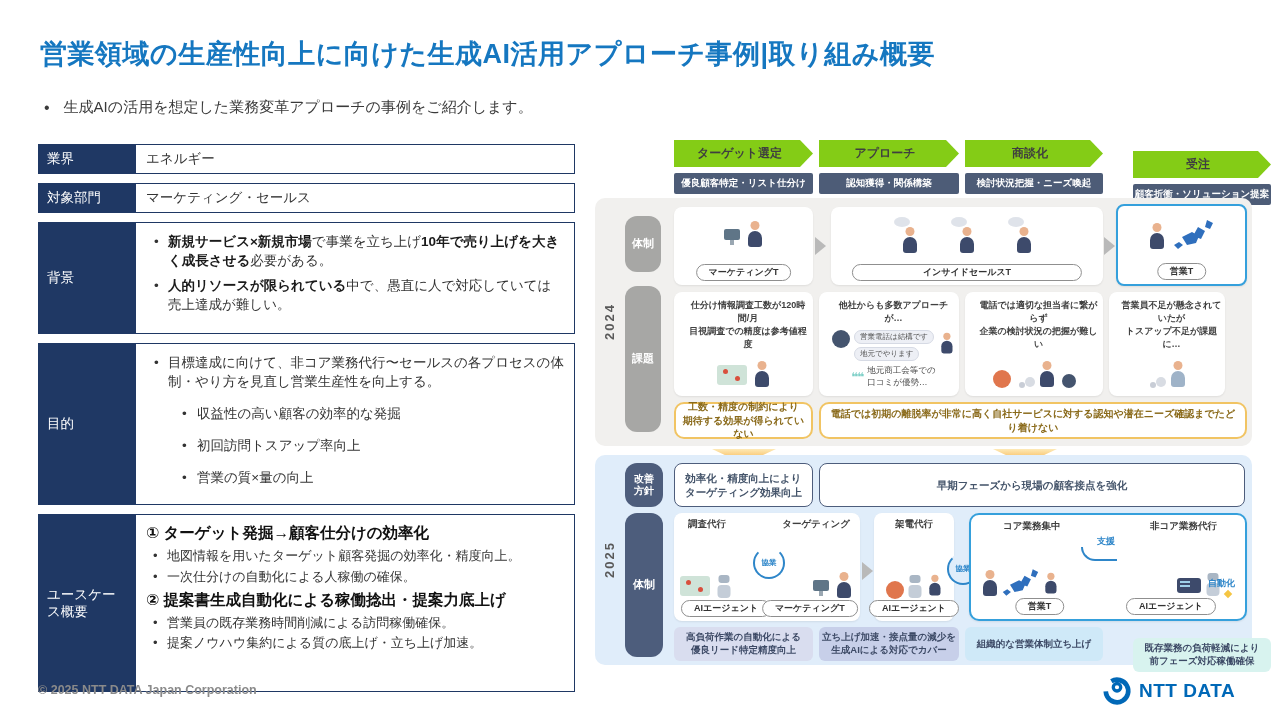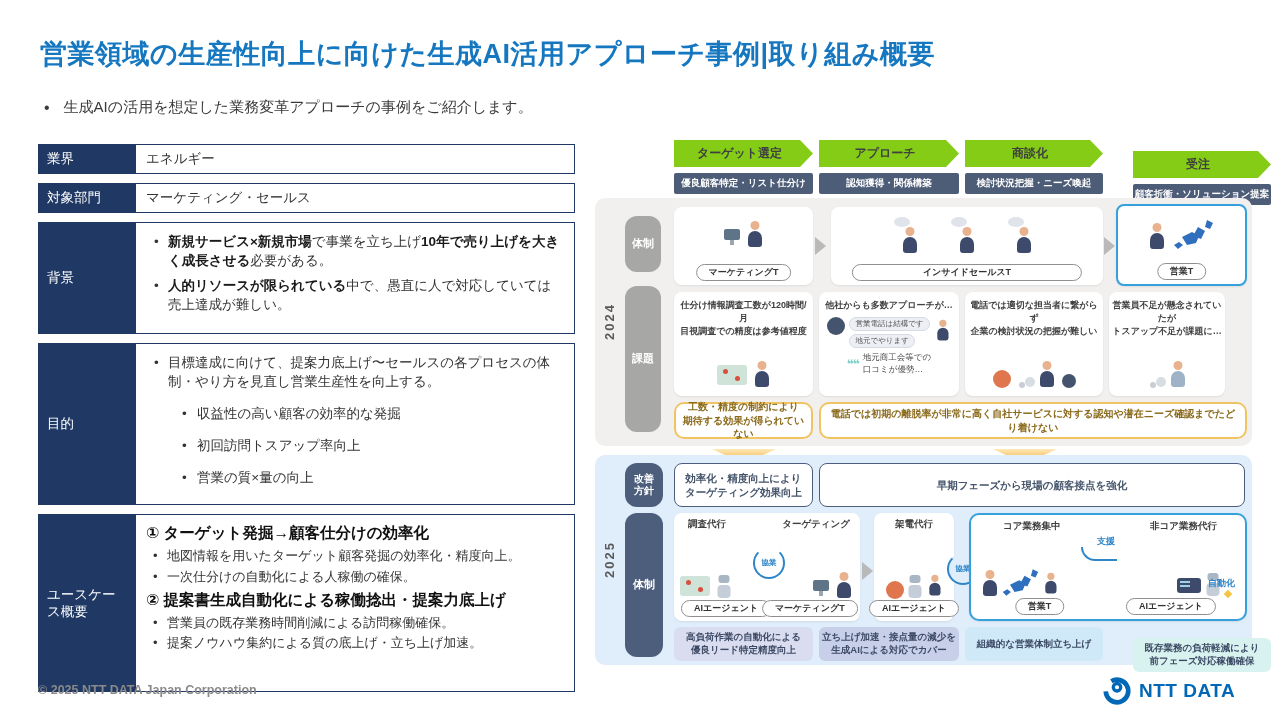--- a/index.html
+++ b/index.html
@@ -41,21 +41,21 @@
   .panel{position:absolute;left:0;width:657px;border-radius:10px;}
   .panel-2024{top:60px;height:248px;background:#f1f0ee;}
   .panel-2025{top:317px;height:210px;background:#e0edfa;}
   .year{position:absolute;left:2px;top:0;height:100%;width:24px;display:flex;align-items:center;justify-content:center;
         writing-mode:vertical-rl;transform:rotate(180deg);font-size:13px;font-weight:bold;color:#595959;letter-spacing:2px;}
   .pill{position:absolute;left:30px;border-radius:12px;display:flex;align-items:center;justify-content:center;
         color:#fff;font-size:11px;font-weight:bold;text-align:center;white-space:pre-line;line-height:1.25;}
   .pill.gray{background:#a7a7a5;}
   .pill.navy{background:#4d5d7c;font-size:10px;}
 
-  .card{position:absolute;background:#fff;border-radius:8px;box-shadow:0 1px 2px rgba(0,0,0,.08);box-sizing:border-box;}
+  .card{position:absolute;background:#fff;border-radius:8px;box-shadow:0 1px 2px rgba(0,0,0,.08);box-sizing:border-box;padding-left:9px;}
   .card.blue{border:2px solid #35a0dc;}
   .teampill{position:absolute;bottom:4px;left:50%;transform:translateX(-50%);background:#fff;border:1px solid #8f8f8f;
         border-radius:10px;font-size:9px;font-weight:bold;color:#333;padding:1px 12px;white-space:nowrap;}
   .flowarr{position:absolute;width:0;height:0;border-top:9px solid transparent;border-bottom:9px solid transparent;border-left:11px solid #b9b9b9;}
 
   .issue-txt{font-size:9px;color:#404040;text-align:center;padding:7px 3px 0;line-height:1.45;white-space:pre-line;font-weight:bold;}
   .issue-note{display:flex;align-items:center;justify-content:center;gap:4px;font-size:8.5px;color:#4a4a4a;margin-top:4px;white-space:pre-line;text-align:left;}
   .quote{color:#7fd0c8;font-weight:bold;font-size:12px;letter-spacing:-1px;}
   .chatrow{display:flex;align-items:flex-start;justify-content:center;gap:4px;margin-top:5px;}
   .chatcol{display:flex;flex-direction:column;gap:3px;align-items:flex-start;}
@@ -134,21 +134,21 @@
         <ul class="tv-ul">
           <li><span class="b">新規サービス×新規市場</span><span>で事業を立ち上げ</span><span class="b">10年で売り上げを大きく成長させる</span><span>必要がある。</span></li>
           <li><span class="b">人的リソースが限られている</span><span>中で、愚直に人で対応していては売上達成が難しい。</span></li>
         </ul>
       </div>
     </div>
     <div class="trow">
       <div class="tlabel h-pp">目的</div>
       <div class="tvalue h-pp">
         <ul class="tv-ul">
-          <li><span>目標達成に向けて、提案力底上げ〜セールスの各プロセスの体制・やり方を見直し営業生産性を向上する。</span>
+          <li><span>目標達成に向けて、非コア業務代行〜セールスの各プロセスの体制・やり方を見直し営業生産性を向上する。</span>
             <ul class="sub">
               <li>収益性の高い顧客の効率的な発掘</li>
               <li>初回訪問トスアップ率向上</li>
               <li>営業の質×量の向上</li>
             </ul>
           </li>
         </ul>
       </div>
     </div>
     <div class="trow">

